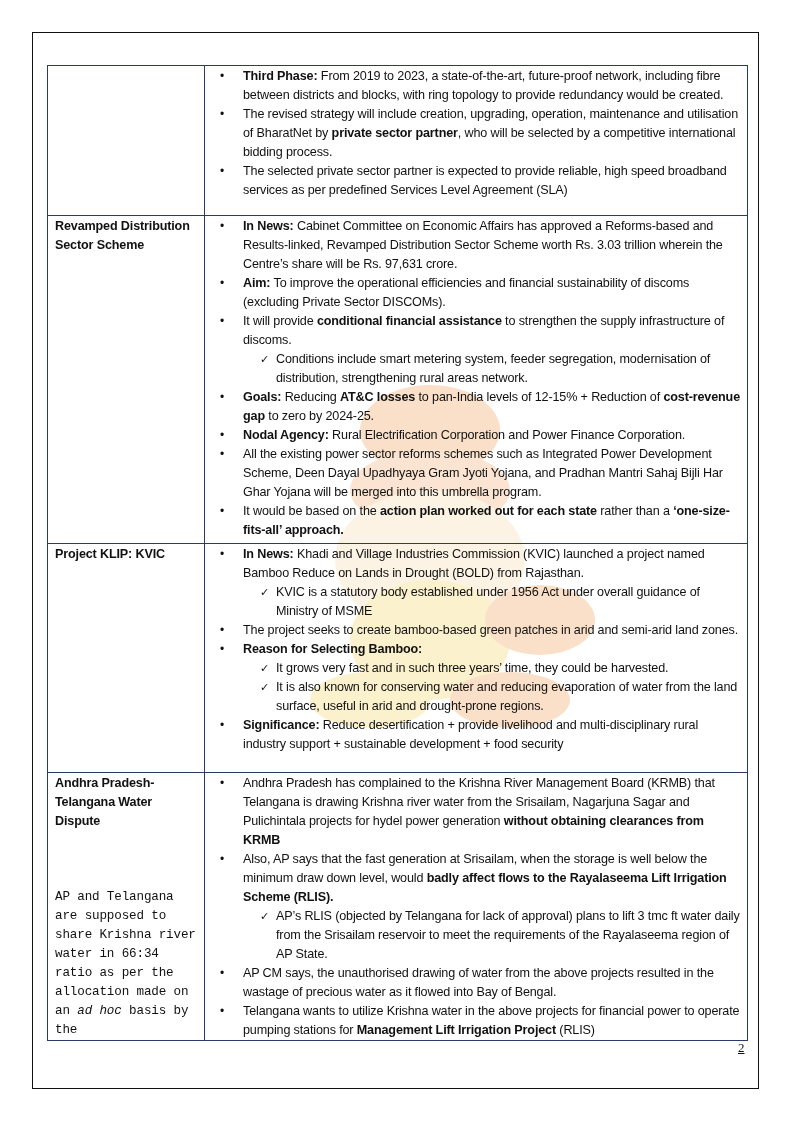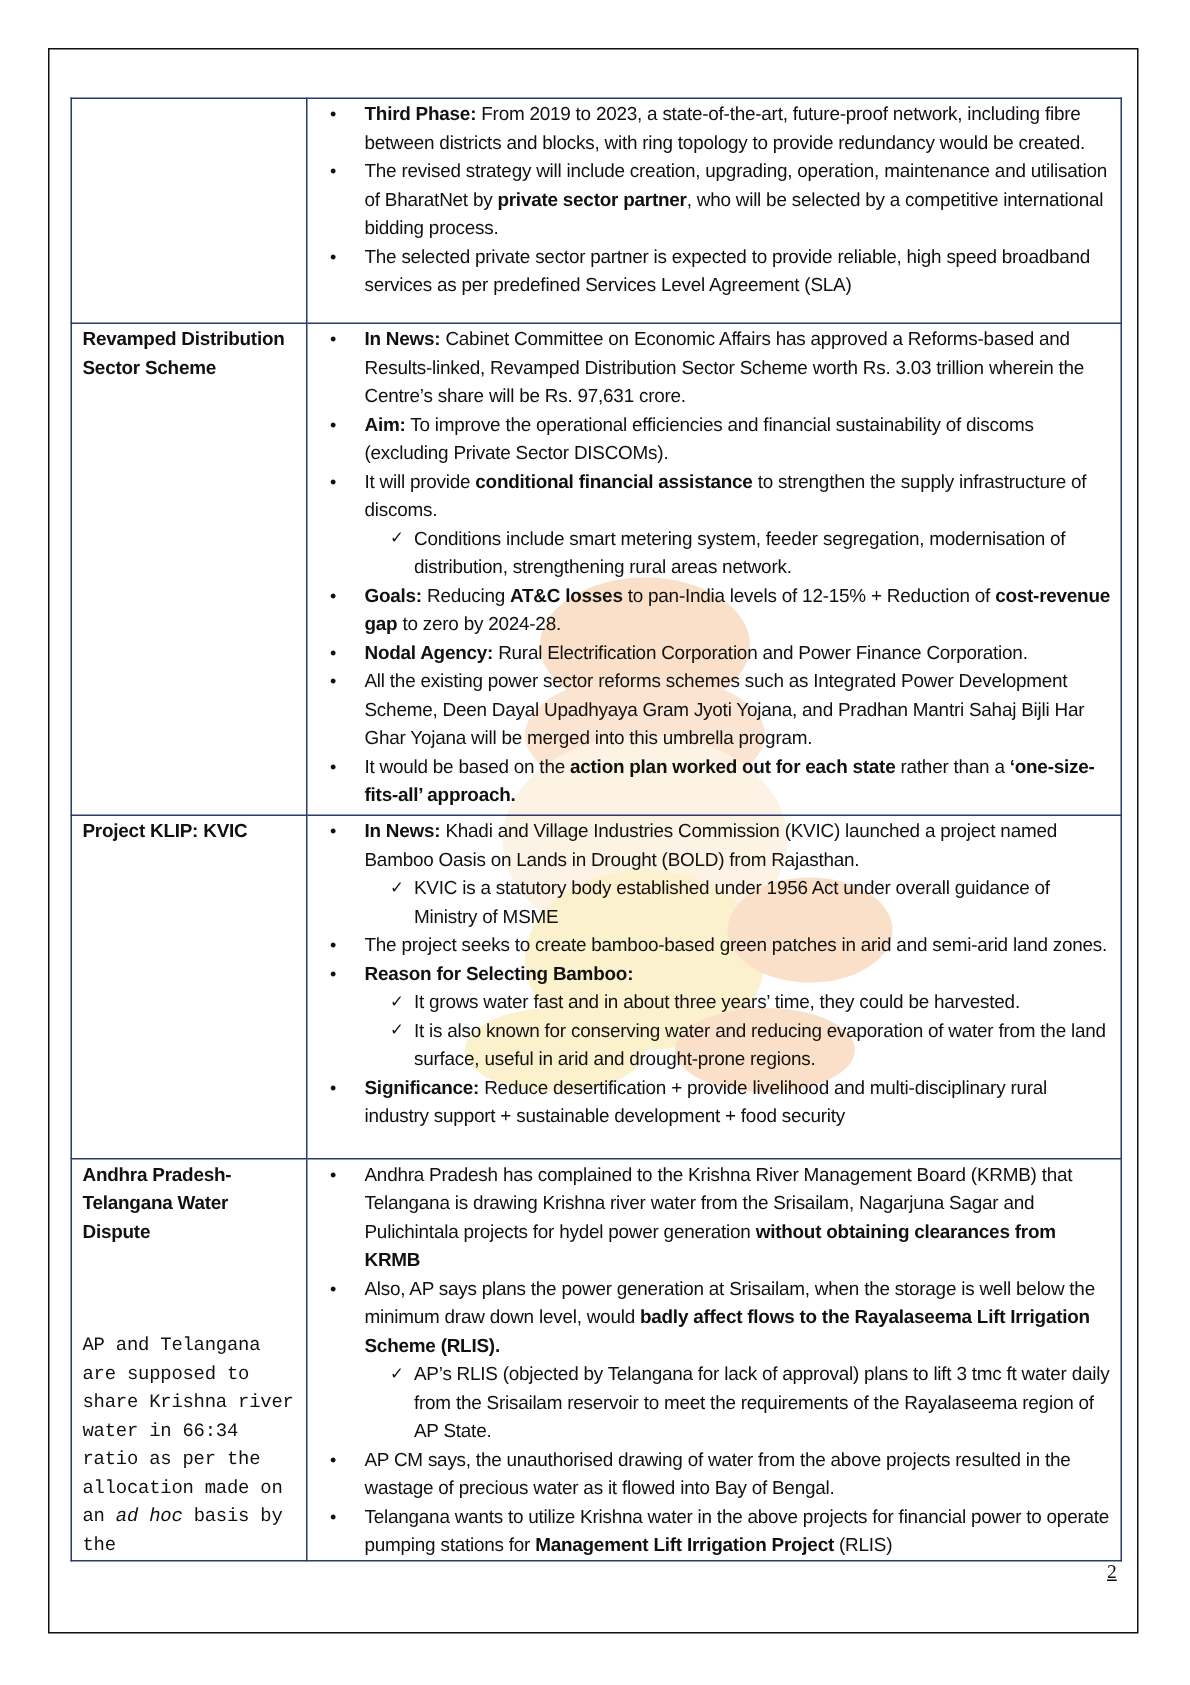--- a/index.html
+++ b/index.html
@@ -63,60 +63,60 @@
         </td>
       <td class="content">
         <ul class="bullets">
           <li><b>In News:</b><span> Cabinet Committee on Economic Affairs has approved a Reforms-based and Results-linked, Revamped Distribution Sector Scheme worth Rs. 3.03 trillion wherein the Centre’s share will be Rs. 97,631 crore.</span></li>
           <li><b>Aim:</b><span> To improve the operational efficiencies and financial sustainability of discoms (excluding Private Sector DISCOMs).</span></li>
           <li><span>It will provide </span><b>conditional financial assistance</b><span> to strengthen the supply infrastructure of discoms.</span>
             <ul class="checks" style="margin-left:-38px">
               <li style="padding-left:71px"><span class="check-icon" style="left:55px">✓</span><span>Conditions include smart metering system, feeder segregation, modernisation of distribution, strengthening rural areas network.</span></li>
             </ul>
           </li>
-          <li><b>Goals:</b><span> Reducing </span><b>AT&amp;C losses</b><span> to pan-India levels of 12-15% + Reduction of </span><b>cost-revenue gap</b><span> to zero by 2024-28.</span></li>
+          <li><b>Goals:</b><span> Reducing </span><b>AT&amp;C losses</b><span> to pan-India levels of 12-15% + Reduction of </span><b>cost-revenue gap</b><span> to zero by 2024-25.</span></li>
           <li><b>Nodal Agency:</b><span> Rural Electrification Corporation and Power Finance Corporation.</span></li>
           <li><span>All the existing power sector reforms schemes such as Integrated Power Development Scheme, Deen Dayal Upadhyaya Gram Jyoti Yojana, and Pradhan Mantri Sahaj Bijli Har Ghar Yojana will be merged into this umbrella program.</span></li>
           <li><span>It would be based on the </span><b>action plan worked out for each state</b><span> rather than a </span><b>‘one-size-fits-all’ approach.</b></li>
         </ul>
       </td>
     </tr>
 
     <tr style="height:229px">
       <td class="topic">
           <span class="topic-title">Project KLIP: KVIC</span>
         </td>
       <td class="content">
         <ul class="bullets">
-          <li><b>In News:</b><span> Khadi and Village Industries Commission (KVIC) launched a project named Bamboo Oasis on Lands in Drought (BOLD) from Rajasthan.</span>
+          <li><b>In News:</b><span> Khadi and Village Industries Commission (KVIC) launched a project named Bamboo Reduce on Lands in Drought (BOLD) from Rajasthan.</span>
             <ul class="checks" style="margin-left:-38px">
               <li style="padding-left:71px"><span class="check-icon" style="left:55px">✓</span><span>KVIC is a statutory body established under 1956 Act under overall guidance of Ministry of MSME</span></li>
             </ul>
           </li>
           <li><span>The project seeks to create bamboo-based green patches in arid and semi-arid land zones.</span></li>
           <li><b>Reason for Selecting Bamboo:</b>
             <ul class="checks" style="margin-left:-38px">
-              <li style="padding-left:71px"><span class="check-icon" style="left:55px">✓</span><span>It grows water fast and in about three years’ time, they could be harvested.</span></li>
+              <li style="padding-left:71px"><span class="check-icon" style="left:55px">✓</span><span>It grows very fast and in such three years’ time, they could be harvested.</span></li>
               <li style="padding-left:71px"><span class="check-icon" style="left:55px">✓</span><span>It is also known for conserving water and reducing evaporation of water from the land surface, useful in arid and drought-prone regions.</span></li>
             </ul>
           </li>
           <li><b>Significance:</b><span> Reduce desertification + provide livelihood and multi-disciplinary rural industry support + sustainable development + food security</span></li>
         </ul>
       </td>
     </tr>
 
     <tr style="height:266px">
       <td class="topic">
         <span class="topic-title">Andhra Pradesh-Telangana Water Dispute</span>
         <span class="topic-note"><span>AP and Telangana are supposed to share Krishna river water in 66:34 ratio as per the allocation made on an </span><i>ad hoc</i><span> basis by the</span></span>
       </td>
       <td class="content">
         <ul class="bullets">
           <li><span>Andhra Pradesh has complained to the Krishna River Management Board (KRMB) that Telangana is drawing Krishna river water from the Srisailam, Nagarjuna Sagar and Pulichintala projects for hydel power generation </span><b>without obtaining clearances from KRMB</b></li>
-          <li><span>Also, AP says plans the power generation at Srisailam, when the storage is well below the minimum draw down level, would </span><b>badly affect flows to the Rayalaseema Lift Irrigation Scheme (RLIS).</b>
+          <li><span>Also, AP says that the fast generation at Srisailam, when the storage is well below the minimum draw down level, would </span><b>badly affect flows to the Rayalaseema Lift Irrigation Scheme (RLIS).</b>
             <ul class="checks" style="margin-left:-38px">
               <li style="padding-left:71px"><span class="check-icon" style="left:55px">✓</span><span>AP’s RLIS (objected by Telangana for lack of approval) plans to lift 3 tmc ft water daily from the Srisailam reservoir to meet the requirements of the Rayalaseema region of AP State.</span></li>
             </ul>
           </li>
           <li><span>AP CM says, the unauthorised drawing of water from the above projects resulted in the wastage of precious water as it flowed into Bay of Bengal.</span></li>
           <li><span>Telangana wants to utilize Krishna water in the above projects for financial power to operate pumping stations for </span><b>Management Lift Irrigation Project</b><span> (RLIS)</span></li>
         </ul>
       </td>
     </tr>
   </tbody>

